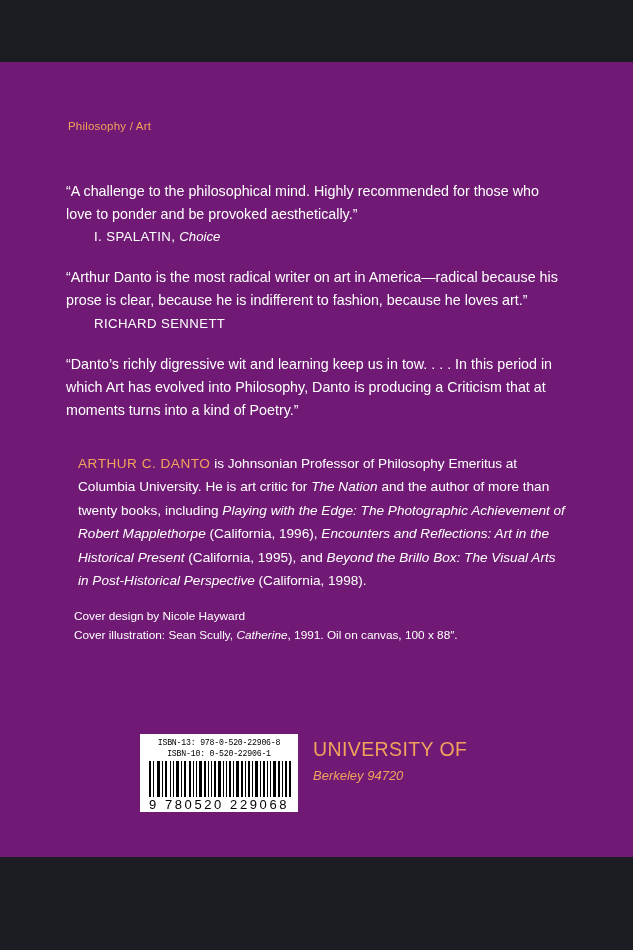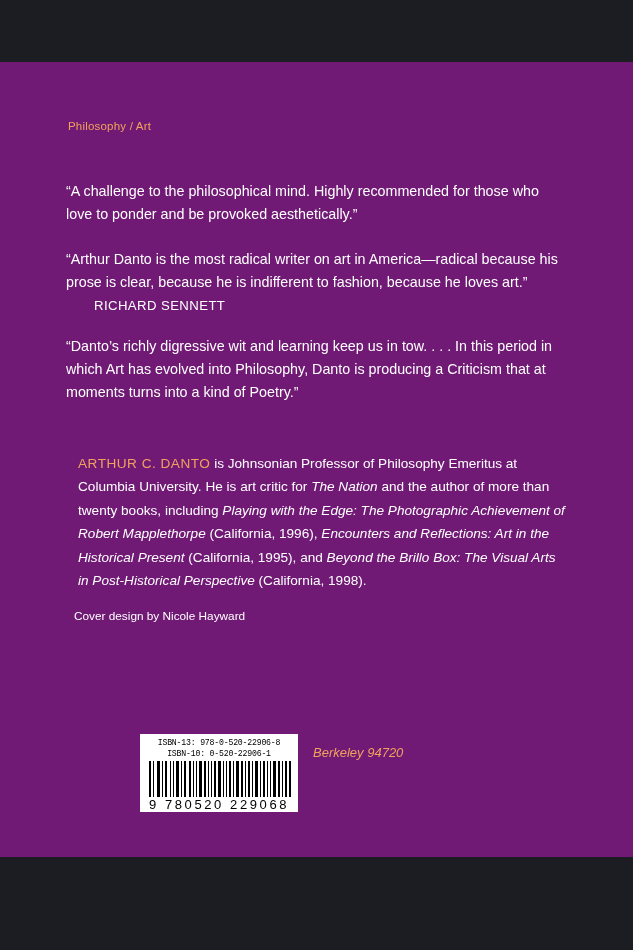--- a/index.html
+++ b/index.html
@@ -177,20 +177,24 @@
 
 <div class="page">
   <div class="cover">
 
     <div class="category">Philosophy / Art</div>
 
     <div class="blurbs">
 
       <div class="blurb">
         <div class="blurb-text">“A challenge to the philosophical mind. Highly recommended for those who love to ponder and be provoked aesthetically.”</div>
+        <div class="blurb-attr">
+          <span>I. SPALATIN,</span>
+          <span class="src">Choice</span>
+        </div>
       </div>
 
       <div class="blurb">
         <div class="blurb-text">“Arthur Danto is the most radical writer on art in America—radical because his prose is clear, because he is indifferent to fashion, because he loves art.”</div>
         <div class="blurb-attr">
           <span>RICHARD SENNETT</span>
           <span class="src"></span>
         </div>
       </div>
 
@@ -199,20 +203,21 @@
       </div>
 
     </div>
 
     <div class="bio">
       <span class="name">ARTHUR C. DANTO</span><span> is Johnsonian Professor of Philosophy Emeritus at Columbia University. He is art critic for </span><i>The Nation</i><span> and the author of more than twenty books, including </span><i>Playing with the Edge: The Photographic Achievement of Robert Mapplethorpe</i><span> (California, 1996), </span><i>Encounters and Reflections: Art in the Historical Present</i><span> (California, 1995), and </span><i>Beyond the Brillo Box: The Visual Arts in Post-Historical Perspective</i><span> (California, 1998).</span>
     </div>
 
     <div class="credits">
       <div>Cover design by Nicole Hayward</div>
+      <div><span>Cover illustration: Sean Scully, </span><i>Catherine</i><span>, 1991. Oil on canvas, 100 x 88″.</span></div>
     </div>
 
     <div class="footer">
 
       <div class="barcode-box">
         <div class="isbn-lines">ISBN-13: 978-0-520-22906-8</div>
         <div class="isbn-lines">ISBN-10:  0-520-22906-1</div>
         <div class="bars">
           <span style="left:0px;width:2px"></span>
           <span style="left:4px;width:1px"></span>
@@ -250,19 +255,20 @@
           <span style="left:124px;width:3px"></span>
           <span style="left:129px;width:2px"></span>
           <span style="left:133px;width:1px"></span>
           <span style="left:136px;width:2px"></span>
           <span style="left:140px;width:2px"></span>
         </div>
         <div class="barcode-digits">9 780520 229068</div>
       </div>
 
       <div class="press">
+        <div class="press-name">UNIVERSITY OF</div>
         <div class="press-city">Berkeley 94720</div>
       </div>
 
     </div>
 
   </div>
 </div>
 
 </body></html>

